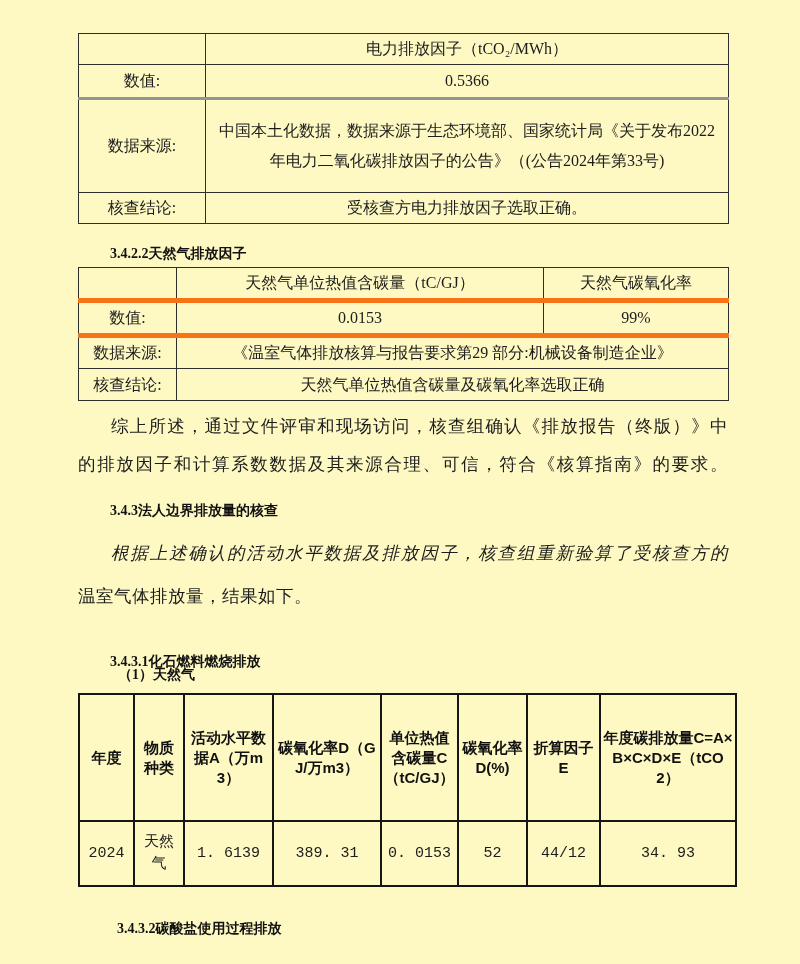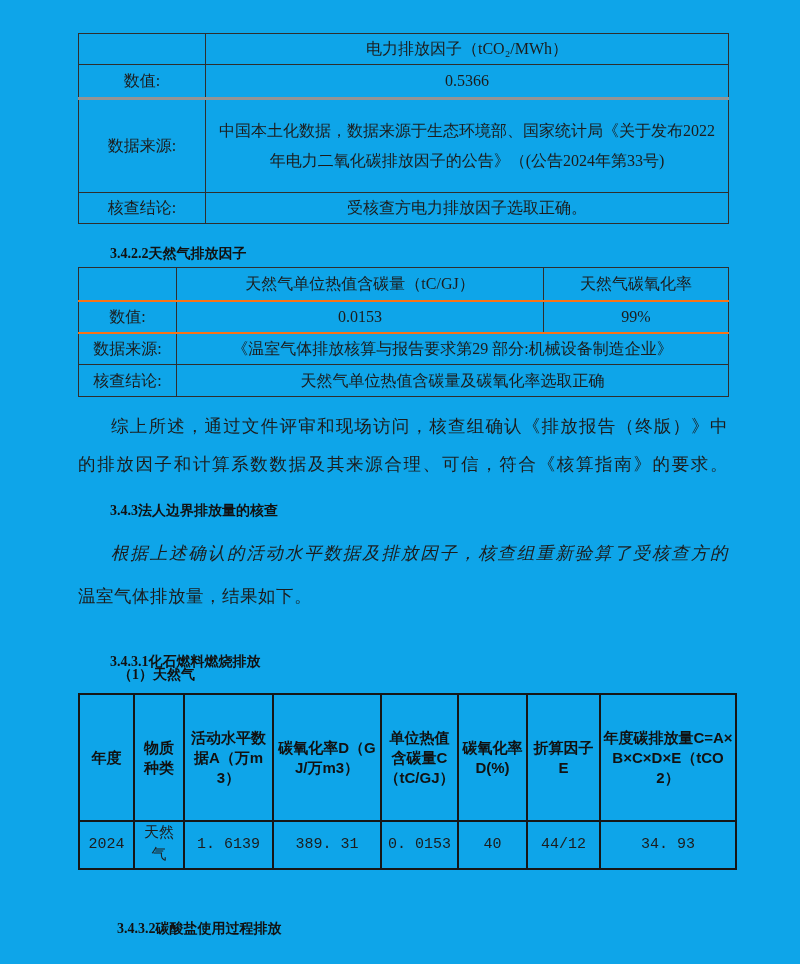--- a/index.html
+++ b/index.html
@@ -1,29 +1,29 @@
 <!DOCTYPE html>
 <html><head>
 <meta charset="utf-8">
 <style>
   html, body { margin:0; padding:0; background:#ffffff; }
   .page {
     position:relative; width:800px; height:964px; overflow:hidden;
-    background:#0ea5e9; color:#1c1c1c;
+    background:#fef9c3; color:#1c1c1c;
     font-family:"Liberation Serif", serif;
   }
   table.doc { border-collapse:collapse; table-layout:fixed; position:absolute; }
   table.doc td {
     border:1px solid #2e2e2e; text-align:center; vertical-align:middle;
     font-size:16px; line-height:30px; padding:0 10px; overflow:hidden;
   }
   #table-electricity { left:78px; top:33px; width:650px; }
   #table-electricity tr.thick-sep td { border-bottom:3px solid #949494; }
   #table-gas-factor { left:78px; top:267px; width:650px; }
-  #table-gas-factor tr.gray-sep td { border-bottom:2px solid #f97316; }
+  #table-gas-factor tr.gray-sep td { border-bottom:5px solid #f97316; }
   
   #table-gas-emission { left:78px; top:693px; width:657px; }
   #table-gas-emission th, #table-gas-emission td { border:2px solid #161616; }
   #table-gas-emission th {
     font-family:"Liberation Sans", sans-serif; font-weight:bold;
     font-size:15px; line-height:20px; padding:2px; text-align:center;
     vertical-align:middle; word-break:break-all; color:#111;
   }
   #table-gas-emission td {
     font-family:"Liberation Mono", monospace; font-size:15px; line-height:22px;
@@ -127,27 +127,27 @@
         <tr style="height:127px">
       <th>年度</th>
       <th>物质种类</th>
       <th>活动水平数据A（万m3）</th>
       <th>碳氧化率D（GJ/万m3）</th>
       <th>单位热值含碳量C（tC/GJ）</th>
       <th>碳氧化率D(%)</th>
       <th>折算因子E</th>
       <th>年度碳排放量C=A×B×C×D×E（tCO2）</th>
     </tr>
-    <tr style="height:48px">
+    <tr style="height:65px">
       <td>2024</td>
       <td>天然气</td>
       <td>1. 6139</td>
       <td>389. 31</td>
       <td>0. 0153</td>
-      <td>40</td>
+      <td>52</td>
       <td>44/12</td>
       <td>34. 93</td>
     </tr>
   </tbody>
     </table>
 
   <div class="heading" style="left:117px; top:917px;">3.4.3.2碳酸盐使用过程排放</div>
 
 </div>
 

